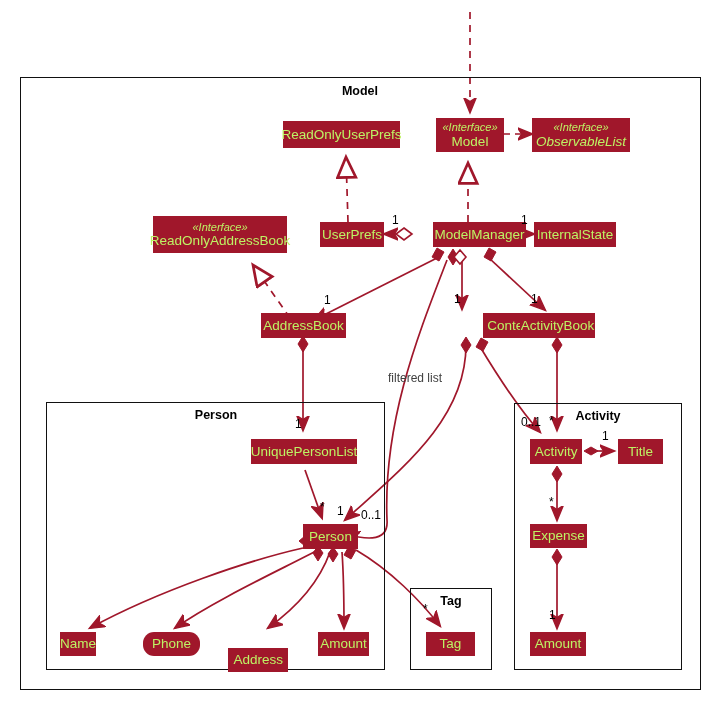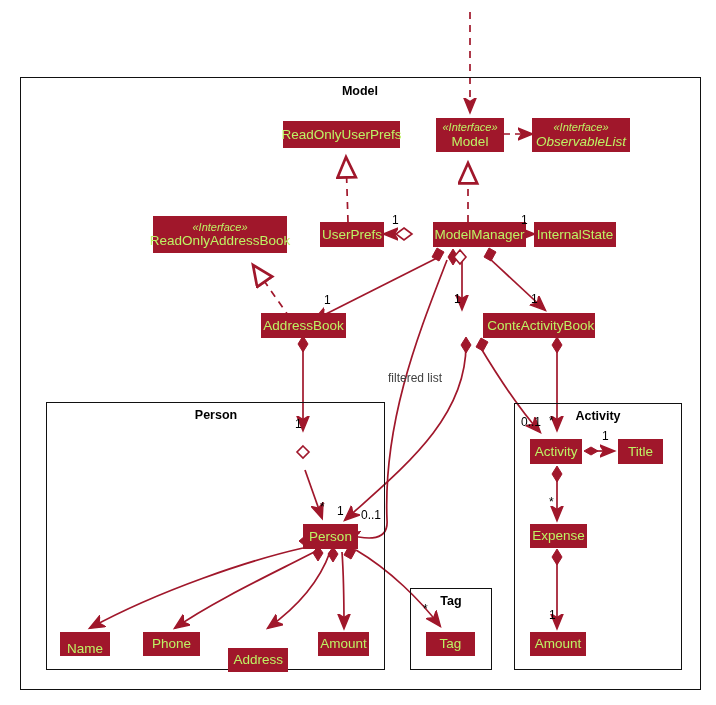--- a/index.html
+++ b/index.html
@@ -173,30 +173,33 @@
   </div>
 
   <div class="cls" style="left:435px;top:313px;width:55px;height:25px;margin-left:48px;">
     <span class="nm">Context</span>
   </div>
 
   <div class="cls" style="left:520px;top:313px;width:75px;height:25px;">
     <span class="nm">ActivityBook</span>
   </div>
 
+  <div class="cls" style="left:251px;top:439px;width:106px;height:25px;">
+    <span class="nm">UniquePersonList</span>
+  </div>
 
   <div class="cls" style="left:303px;top:524px;width:55px;height:25px;">
     <span class="nm">Person</span>
   </div>
 
-  <div class="cls" style="left:60px;top:632px;width:50px;height:24px;justify-content:flex-end;">
+  <div class="cls" style="left:60px;top:632px;width:36px;height:24px;">
     <span class="nm">Name</span>
   </div>
 
-  <div class="cls" style="left:143px;top:632px;width:57px;height:24px;">
+  <div class="cls" style="left:143px;top:632px;width:57px;height:24px;border-radius:11px;">
     <span class="nm">Phone</span>
   </div>
 
   <div class="cls" style="left:228px;top:648px;width:60px;height:24px;align-items:flex-end;">
     <span class="nm">Address</span>
   </div>
 
   <div class="cls" style="left:318px;top:632px;width:51px;height:24px;">
     <span class="nm">Amount</span>
   </div>

